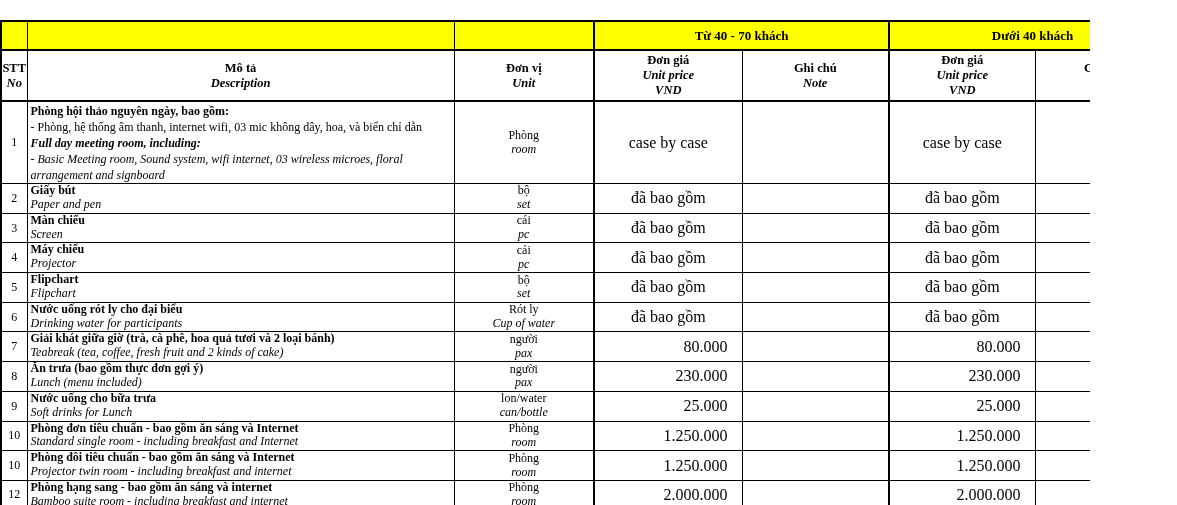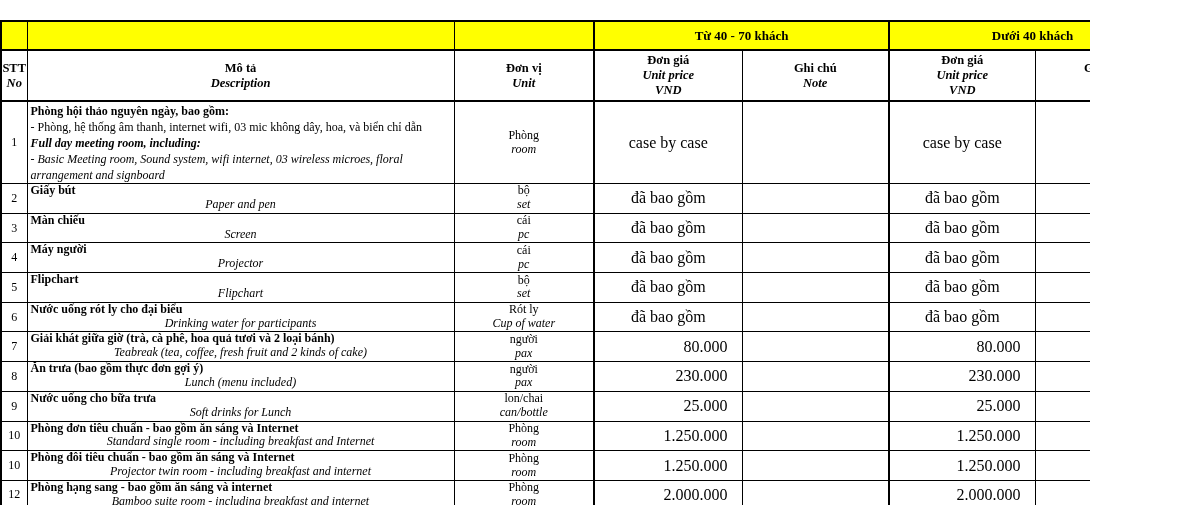--- a/index.html
+++ b/index.html
@@ -22,21 +22,21 @@
   tr.hrow { height: 51px; }
   tr.hrow th { font-weight: bold; font-size: 12.5px; line-height: 15px; text-align: center; vertical-align: middle; border-bottom: 2px solid #000; background: #fff; }
   .it { font-style: italic; }
   
   tr.r1 { height: 82px; }
   tr.rn { height: 29.7px; }
   td.stt { text-align: center; vertical-align: middle; font-size: 12px; }
   td.desc { vertical-align: top; padding: 0 3px; font-size: 12px; line-height: 13.9px; }
   tr.r1 td.desc { line-height: 16px; padding-top: 1px; }
   td.desc .vi { font-weight: bold; }
-  td.desc .en { font-style: italic; text-align: center; }
+  td.desc .en { font-style: italic; }
   td.desc .l1 { font-weight: bold; }
   td.desc .l2 { font-weight: normal; }
   td.desc .l3 { font-weight: bold; font-style: italic; }
   td.desc .l4 { font-style: italic; }
   td.unit { text-align: center; vertical-align: middle; font-size: 12px; line-height: 13.9px; }
   td.unit .en { font-style: italic; }
   td.price { font-size: 16px; vertical-align: middle; }
   td.price.ctr { text-align: center; }
   td.price.num { text-align: right; padding-right: 14px; }
   td.note { font-size: 12px; }
@@ -148,21 +148,21 @@
           <div class="en">pc</div>
         </td>
         <td class="price ctr tl2">đã bao gồm</td>
         <td class="note"></td>
         <td class="price ctr tl2">đã bao gồm</td>
         <td class="note"></td>
       </tr>
       <tr class="rn">
         <td class="stt">4</td>
         <td class="desc">
-          <div class="vi">Máy người</div>
+          <div class="vi">Máy chiếu</div>
           <div class="en">Projector</div>
         </td>
         <td class="unit">
           <div>cái</div>
           <div class="en">pc</div>
         </td>
         <td class="price ctr tl2">đã bao gồm</td>
         <td class="note"></td>
         <td class="price ctr tl2">đã bao gồm</td>
         <td class="note"></td>
@@ -227,21 +227,21 @@
         <td class="price num tl2">230.000</td>
         <td class="note"></td>
       </tr>
       <tr class="rn">
         <td class="stt">9</td>
         <td class="desc">
           <div class="vi">Nước uống cho bữa trưa</div>
           <div class="en">Soft drinks for Lunch</div>
         </td>
         <td class="unit">
-          <div>lon/chai</div>
+          <div>lon/water</div>
           <div class="en">can/bottle</div>
         </td>
         <td class="price num tl2">25.000</td>
         <td class="note"></td>
         <td class="price num tl2">25.000</td>
         <td class="note"></td>
       </tr>
       <tr class="rn">
         <td class="stt">10</td>
         <td class="desc">

